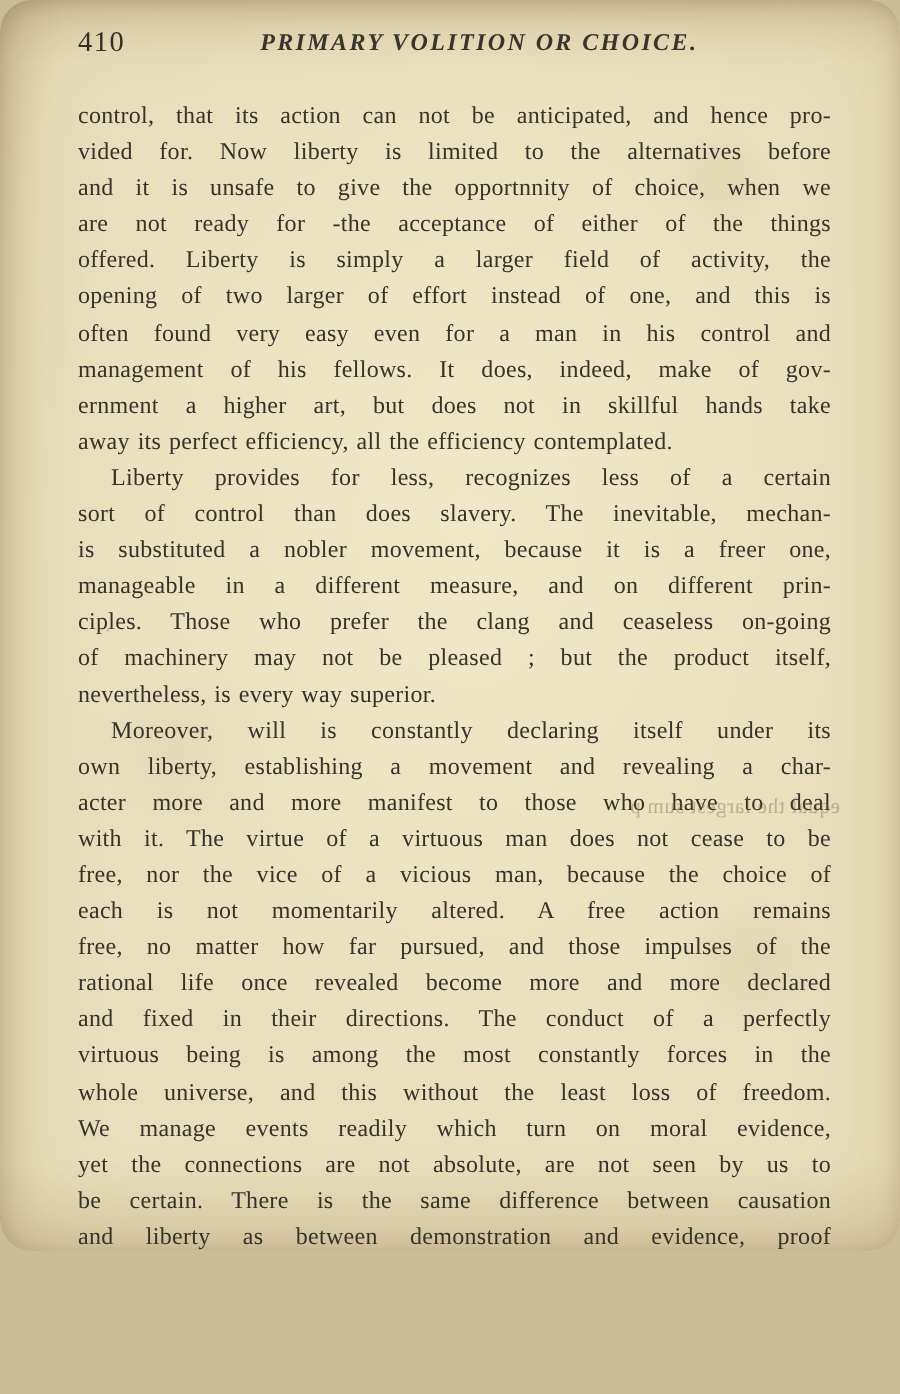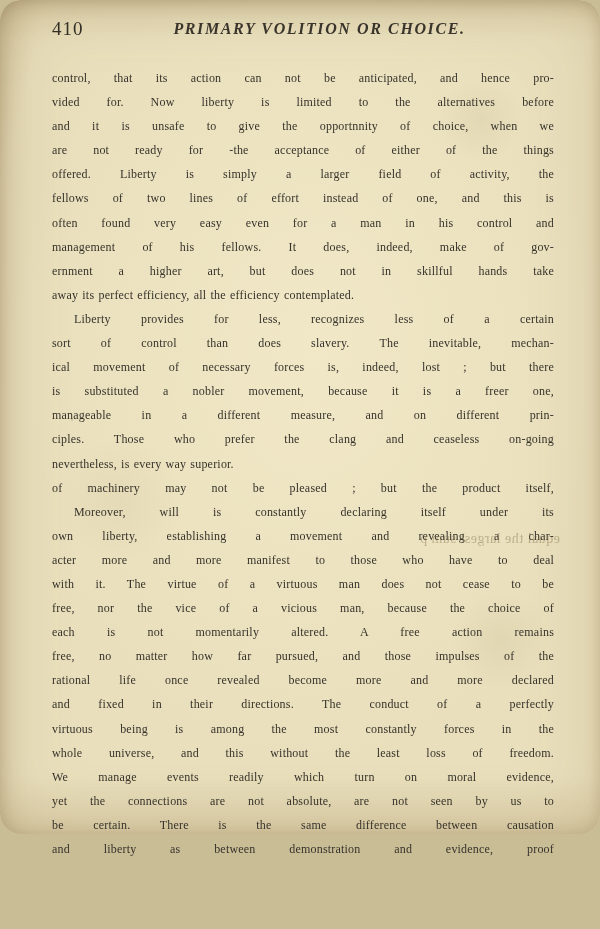--- a/index.html
+++ b/index.html
@@ -70,21 +70,21 @@
     color: #3a352c;
     padding-left: 39px;
   }
   .text-block {
     position: absolute;
     top: 66px;
     left: 52px;
     width: 502px;
   }
   .line {
-    font-size: 12px;
+    font-size: 16px;
     line-height: 24.1px;
     text-align: justify;
     text-align-last: justify;
     letter-spacing: 0.2px;
     word-spacing: 1px;
   }
   .line.indent { text-indent: 22px; }
   .line.end { text-align-last: left; }
   .show-through {
     position: absolute;
@@ -107,33 +107,32 @@
     <span class="page-number">410</span>
     <span class="running-title">PRIMARY VOLITION OR CHOICE.</span>
   </div>
 
   <div class="text-block">
       <div class="line">control, that its action can not be anticipated, and hence pro-</div>
       <div class="line">vided for.  Now liberty is limited to the alternatives before</div>
       <div class="line">and it is unsafe to give the opportnnity of choice, when we</div>
       <div class="line">are not ready for -the acceptance of either of the things</div>
       <div class="line">offered.  Liberty is simply a larger field of activity, the</div>
-      <div class="line">fellows of two lines of effort instead of one, and this is</div>
+      <div class="line">opening of two larger of effort instead of one, and this is</div>
       <div class="line">often found very easy even for a man in his control and</div>
       <div class="line">management of his fellows.  It does, indeed, make of gov-</div>
       <div class="line">ernment a higher art, but does not in skillful hands take</div>
       <div class="line end">away its perfect efficiency, all the efficiency contemplated.</div>
       <div class="line indent">Liberty provides for less, recognizes less of a certain</div>
       <div class="line">sort of control than does slavery.  The inevitable, mechan-</div>
-      <div class="line">ical movement of necessary forces is, indeed, lost ; but there</div>
       <div class="line">is substituted a nobler movement, because it is a freer one,</div>
       <div class="line">manageable in a different measure, and on different prin-</div>
       <div class="line">ciples.  Those who prefer the clang and ceaseless on-going</div>
+      <div class="line">of machinery may not be pleased ; but the product itself,</div>
       <div class="line end">nevertheless, is every way superior.</div>
-      <div class="line">of machinery may not be pleased ; but the product itself,</div>
       <div class="line indent">Moreover, will is constantly declaring itself under its</div>
       <div class="line">own liberty, establishing a movement and revealing a char-</div>
       <div class="line">acter more and more manifest to those who have to deal</div>
       <div class="line">with it.  The virtue of a virtuous man does not cease to be</div>
       <div class="line">free, nor the vice of a vicious man, because the choice of</div>
       <div class="line">each is not momentarily altered.  A free action remains</div>
       <div class="line">free, no matter how far pursued, and those impulses of the</div>
       <div class="line">rational life once revealed become more and more declared</div>
       <div class="line">and fixed in their directions.  The conduct of a perfectly</div>
       <div class="line">virtuous being is among the most constantly forces in the</div>

